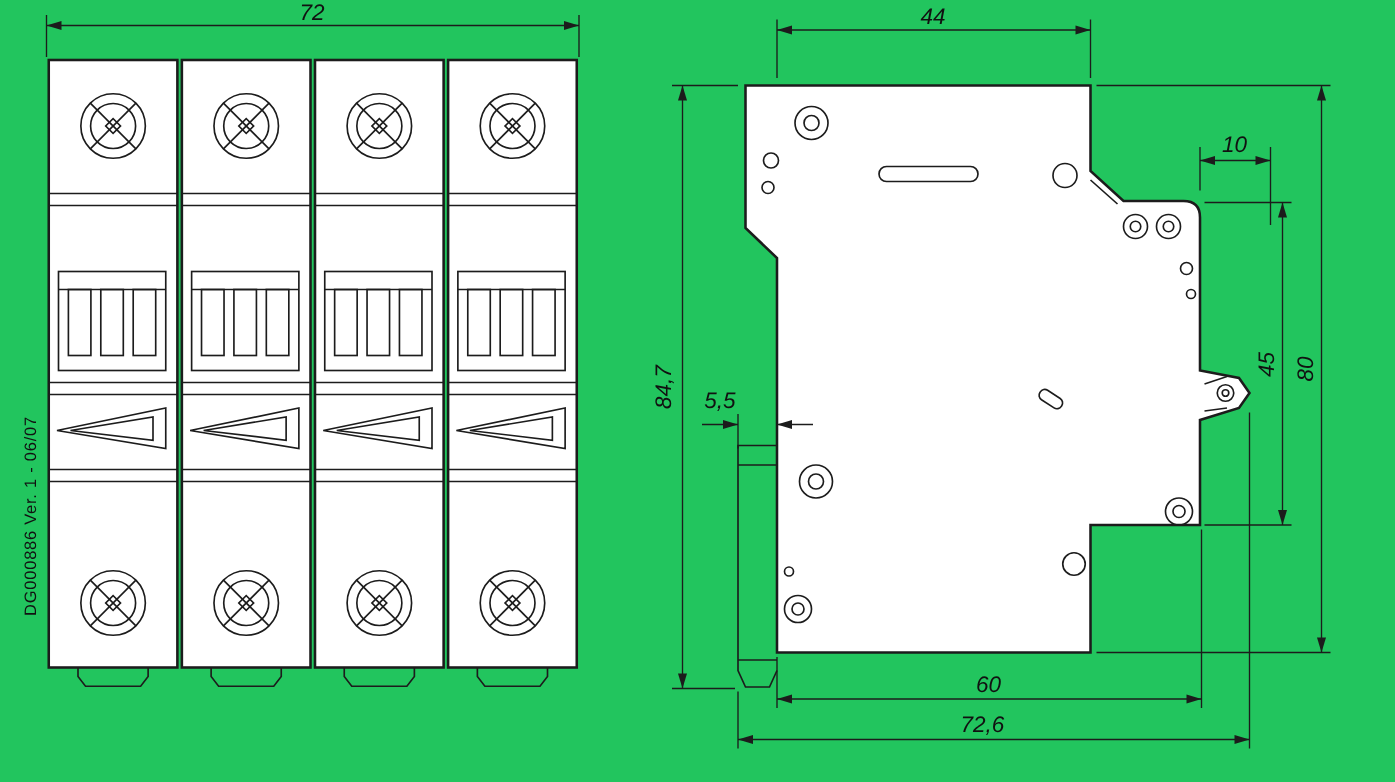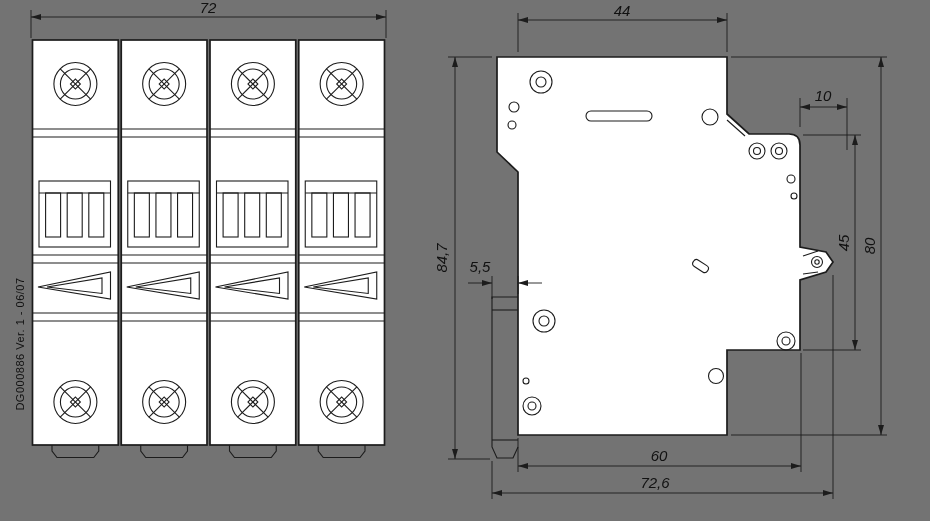--- a/index.html
+++ b/index.html
@@ -1,16 +1,16 @@
 <!DOCTYPE html>
 <html><head>
 <meta charset="utf-8">
 <style>
   html,body{margin:0;padding:0;background:#ffffff;}
-  .sheet{position:relative;width:930px;height:521px;background:#737373;overflow:hidden;}
+  .sheet{position:relative;width:930px;height:521px;background:#22c55e;overflow:hidden;}
   svg{display:block;}
   .ol  { fill:#ffffff; stroke:#1c1c1c; stroke-width:1.7; stroke-linejoin:miter; }
   .dt  { fill:none;    stroke:#1c1c1c; stroke-width:1.1; }
   .dim { fill:none;    stroke:#1c1c1c; stroke-width:0.9; }
   .dimtxt { font:italic 15px "Liberation Sans", sans-serif; fill:#111; }
   .lbl    { font:11px "Liberation Sans", sans-serif; fill:#111; letter-spacing:0.5px; }
 </style>
 </head>
 <body>
 

